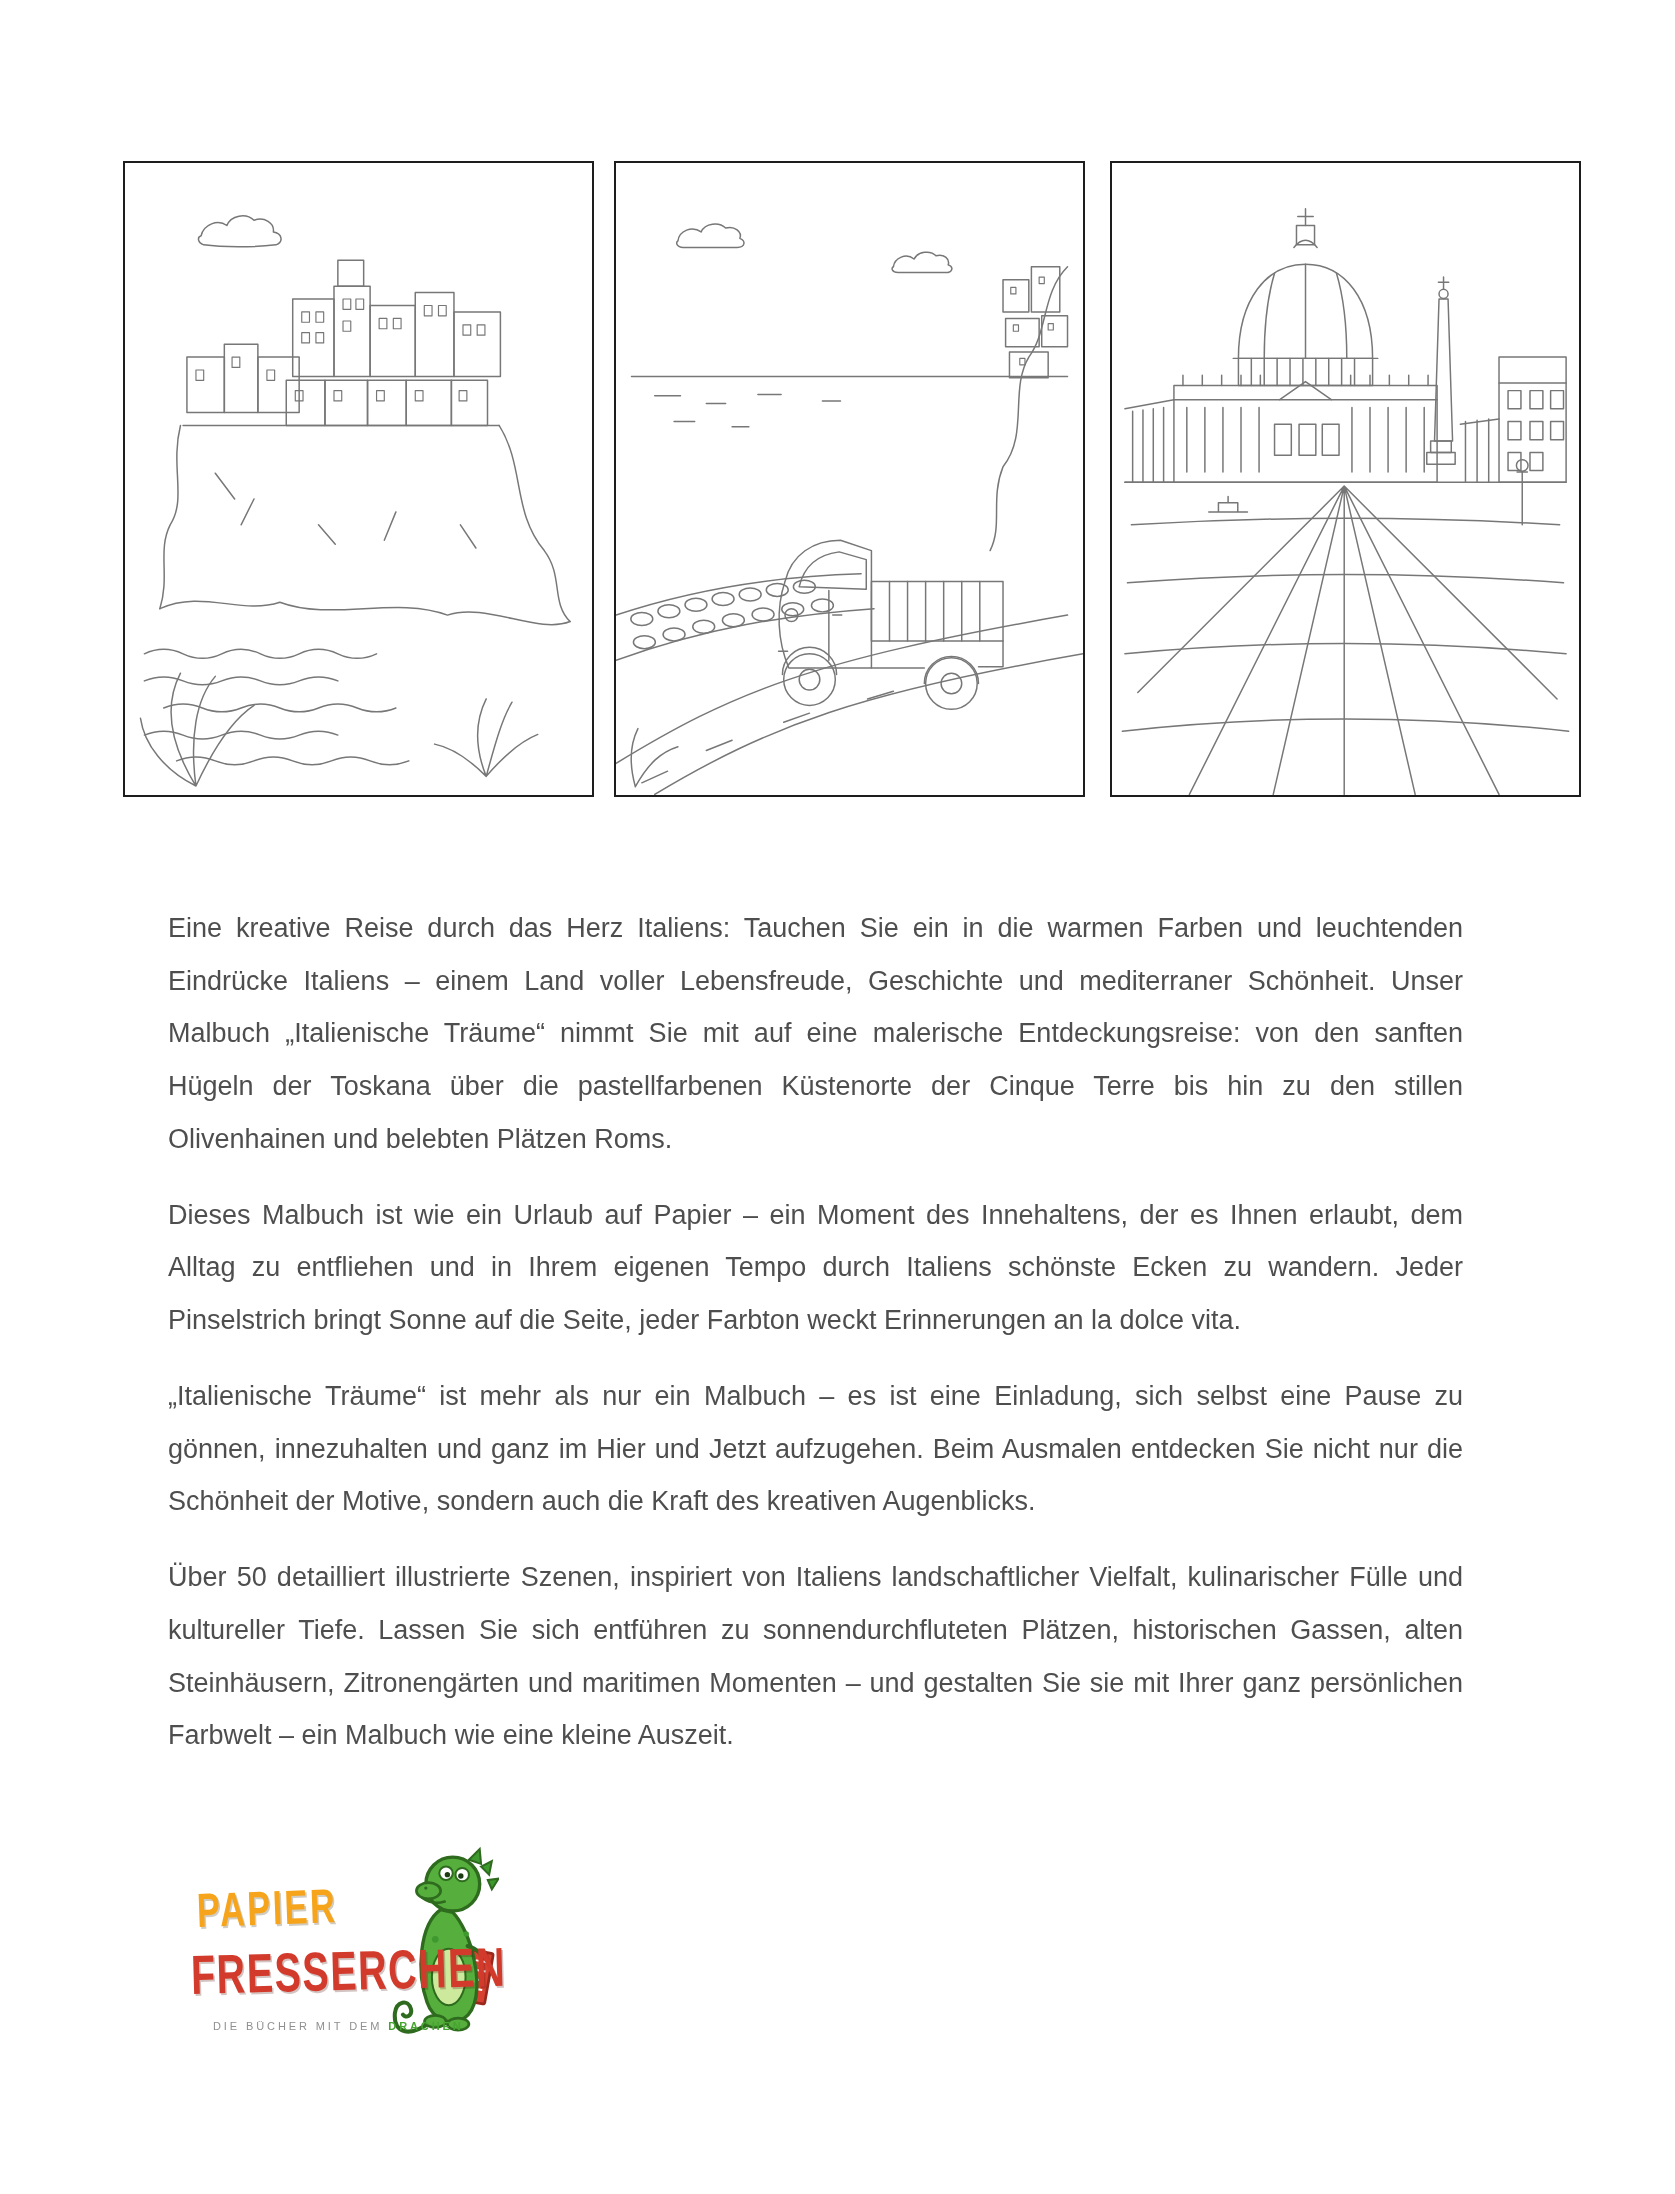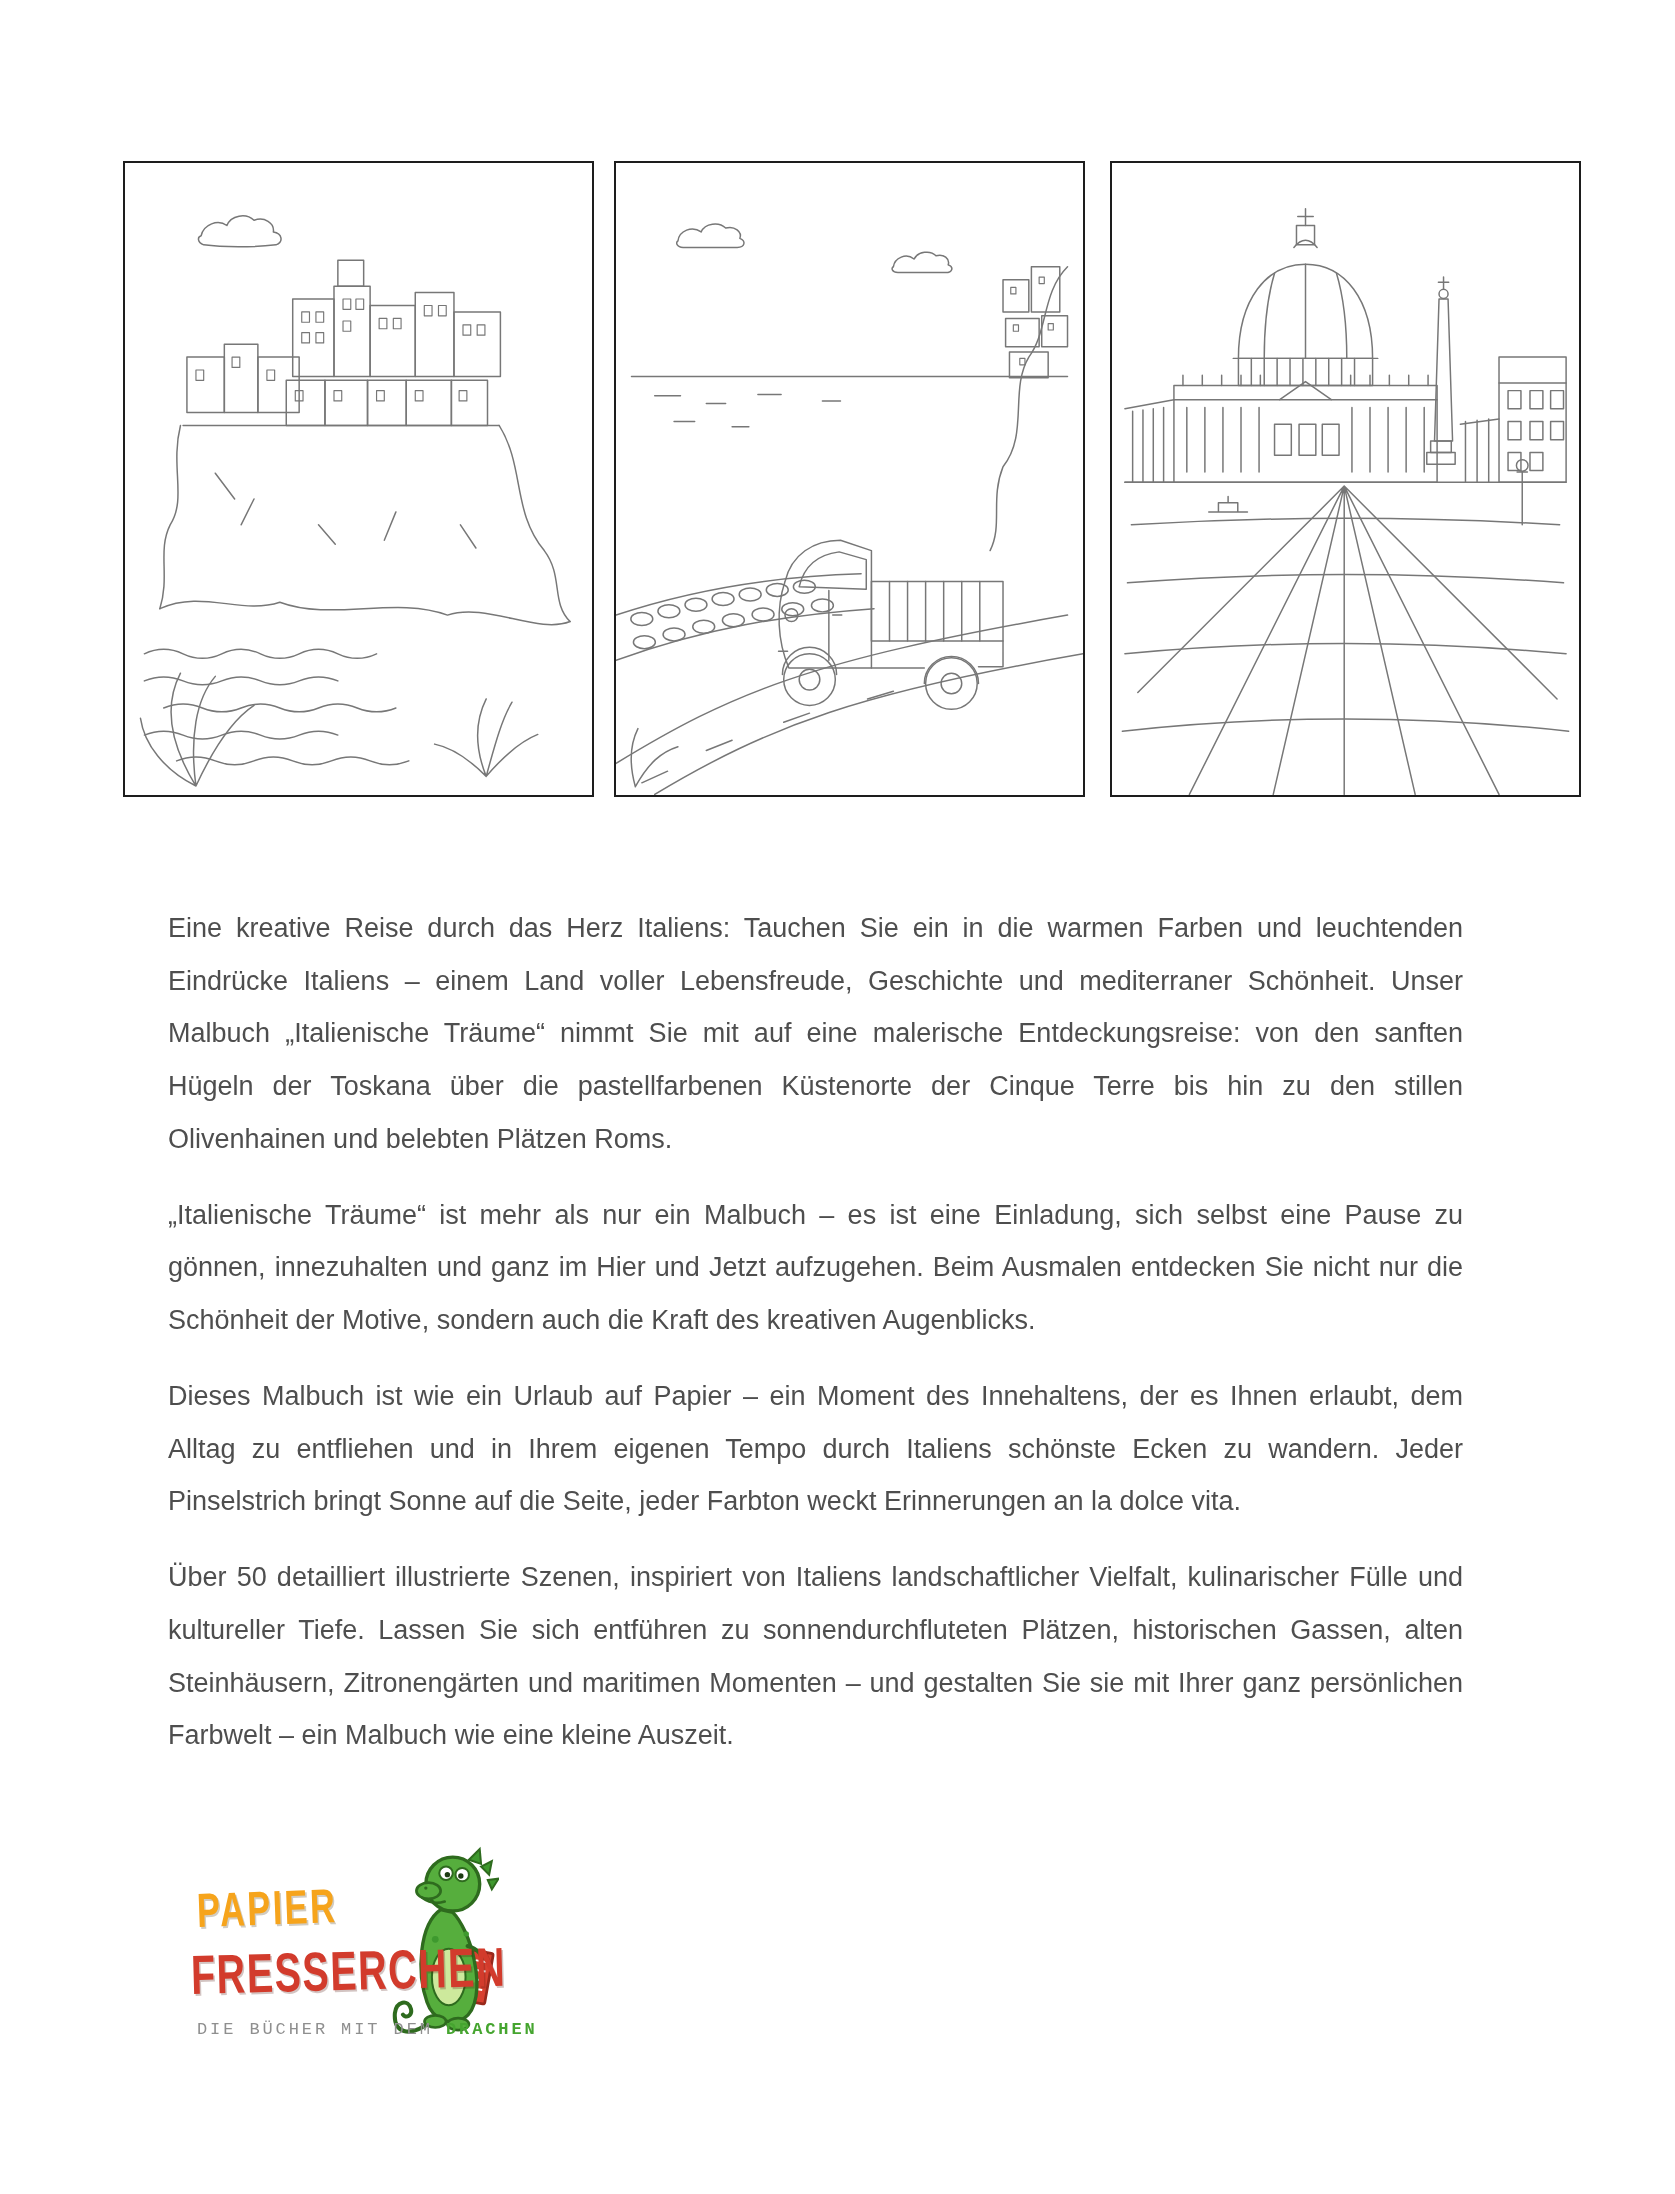--- a/index.html
+++ b/index.html
@@ -37,22 +37,22 @@
     white-space:nowrap;
   }
   .logo-fresserchen{
     position:absolute;left:1.3px;top:82px;
     font-size:55px;font-weight:bold;color:#d23b2c;letter-spacing:2px;
     transform:rotate(-1.5deg) scaleX(0.72);transform-origin:left center;
     text-shadow:2px 2px 0 rgba(80,20,10,0.25);
     white-space:nowrap;
   }
   .logo-tagline{
-    position:absolute;left:7px;top:159px;
-    font-size:17px;letter-spacing:2.9px;color:#8f8f8f;white-space:nowrap;font-family:Liberation Mono, monospace;
+    position:absolute;left:23px;top:159px;
+    font-size:11px;letter-spacing:2.9px;color:#8f8f8f;white-space:nowrap;
   }
   .logo-tagline .highlight{color:#45a52f;font-weight:bold;}
   .logo-dragon{position:absolute;left:195px;top:-15.6px;width:114px;height:202px;}
   .logo-dragon svg{width:100%;height:100%;}
 
   
   .barcode{position:absolute;left:1250px;top:1934px;width:268px;}
   .barcode-bars{
     height:83px;width:100%;
     background:repeating-linear-gradient(90deg,
@@ -224,22 +224,22 @@
 
         <path d="M636 560 V478 M628 478 h16"></path>
         <circle cx="636" cy="468" r="9"></circle>
         <path d="M150 540 h60 M165 540 v-14 h30 v14 M180 526 v-10"></path>
       </g>
     </svg>
   </div>
 
   <div class="description">
     <p>Eine kreative Reise durch das Herz Italiens: Tauchen Sie ein in die warmen Farben und leuchtenden Eindrücke Italiens – einem Land voller Lebensfreude, Geschichte und mediterraner Schönheit. Unser Malbuch „Italienische Träume“ nimmt Sie mit auf eine malerische Entdeckungsreise: von den sanften Hügeln der Toskana über die pastellfarbenen Küstenorte der Cinque Terre bis hin zu den stillen Olivenhainen und belebten Plätzen Roms.</p>
+    <p>Dieses Malbuch ist wie ein Urlaub auf Papier – ein Moment des Innehaltens, der es Ihnen erlaubt, dem Alltag zu entfliehen und in Ihrem eigenen Tempo durch Italiens schönste Ecken zu wandern. Jeder Pinselstrich bringt Sonne auf die Seite, jeder Farbton weckt Erinnerungen an la dolce vita.</p>
     <p>„Italienische Träume“ ist mehr als nur ein Malbuch – es ist eine Einladung, sich selbst eine Pause zu gönnen, innezuhalten und ganz im Hier und Jetzt aufzugehen. Beim Ausmalen entdecken Sie nicht nur die Schönheit der Motive, sondern auch die Kraft des kreativen Augenblicks.</p>
-    <p>Dieses Malbuch ist wie ein Urlaub auf Papier – ein Moment des Innehaltens, der es Ihnen erlaubt, dem Alltag zu entfliehen und in Ihrem eigenen Tempo durch Italiens schönste Ecken zu wandern. Jeder Pinselstrich bringt Sonne auf die Seite, jeder Farbton weckt Erinnerungen an la dolce vita.</p>
     <p>Über 50 detailliert illustrierte Szenen, inspiriert von Italiens landschaftlicher Vielfalt, kulinarischer Fülle und kultureller Tiefe. Lassen Sie sich entführen zu sonnendurchfluteten Plätzen, historischen Gassen, alten Steinhäusern, Zitronengärten und maritimen Momenten – und gestalten Sie sie mit Ihrer ganz persönlichen Farbwelt – ein Malbuch wie eine kleine Auszeit.</p>
   </div>
 
   <div class="publisher-logo">
     <div class="logo-papier">PAPIER</div>
     <div class="logo-dragon">
       <svg viewBox="0 0 160 300">
 
         <path d="M64 262 C30 288 8 278 10 250 C12 232 30 228 34 244 C36 254 26 258 22 252" fill="none" stroke="#2e6b1e" stroke-width="6" stroke-linecap="round"></path>
 

